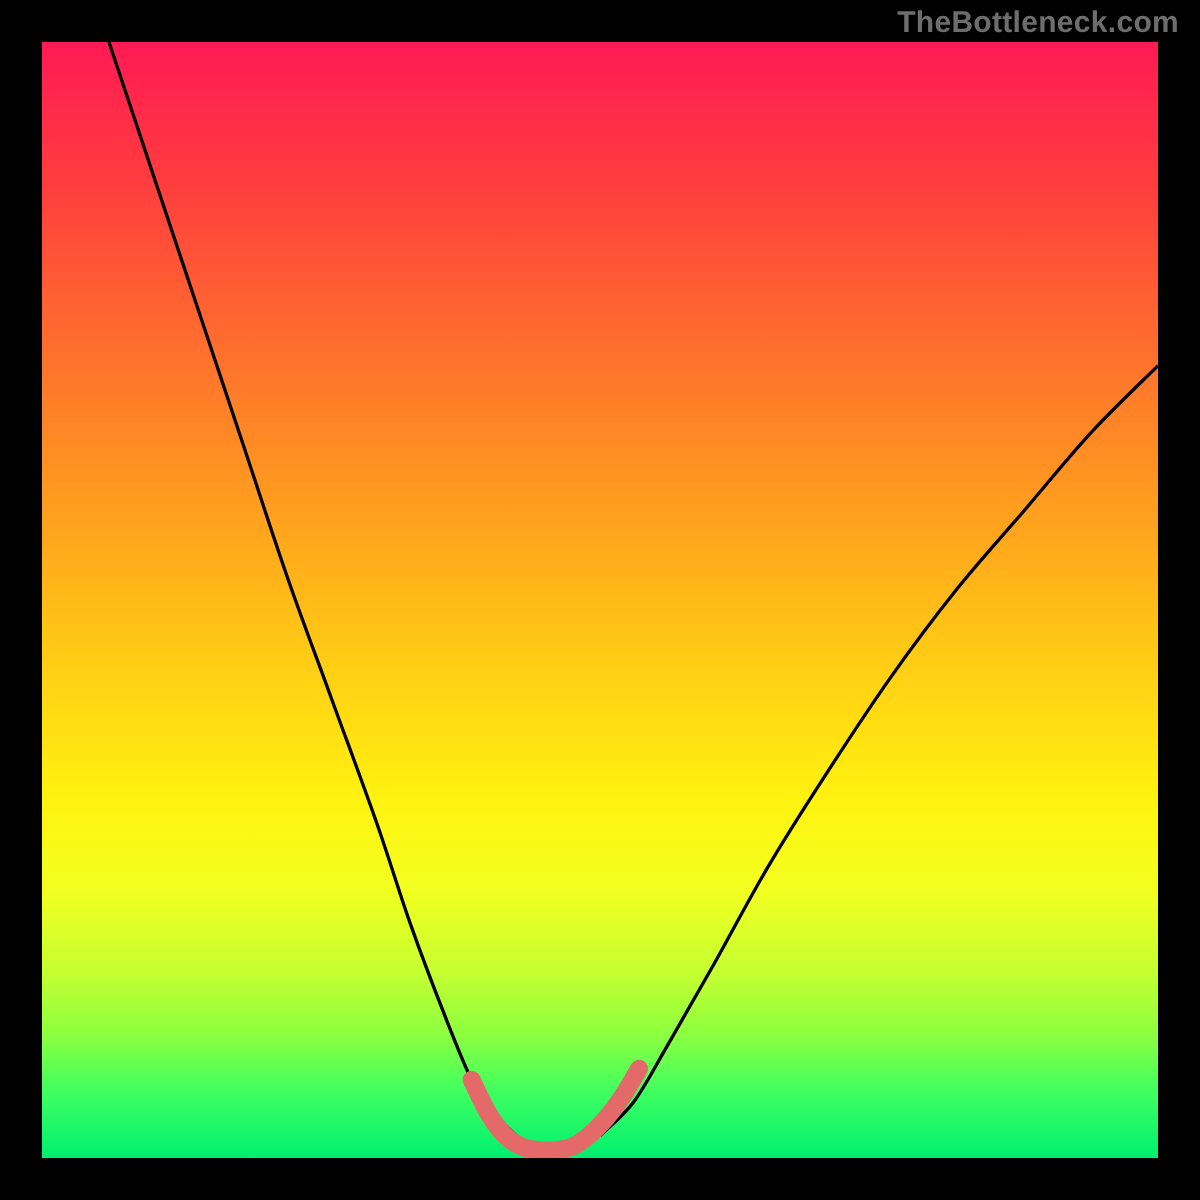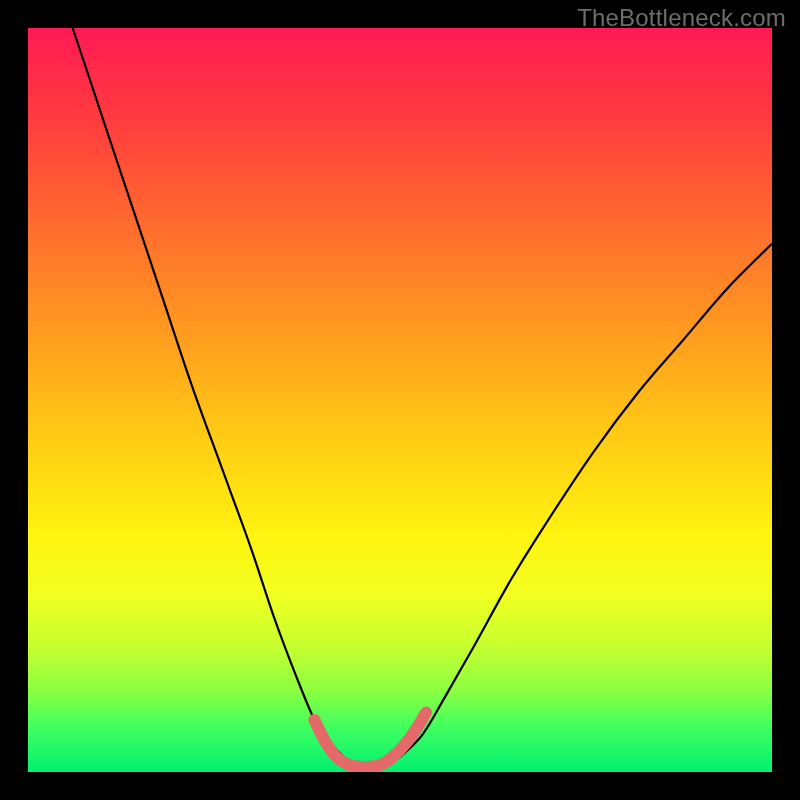--- a/index.html
+++ b/index.html
@@ -38,22 +38,22 @@
       #8cff40 89%,
       #40ff60 94%,
       #00f070 100%
     );
   }
   .watermark {
     position: absolute;
     top: 4px;
     right: 14px;
     color: #6d6d6d;
-    font-size: 24px;
-    font-weight: 400;
+    font-size: 20px;
+    font-weight: 700;
     letter-spacing: 0.2px;
     user-select: none;
   }
   svg.curves {
     position: absolute;
     left: 0;
     top: 0;
   }
 </style>
 </head>

